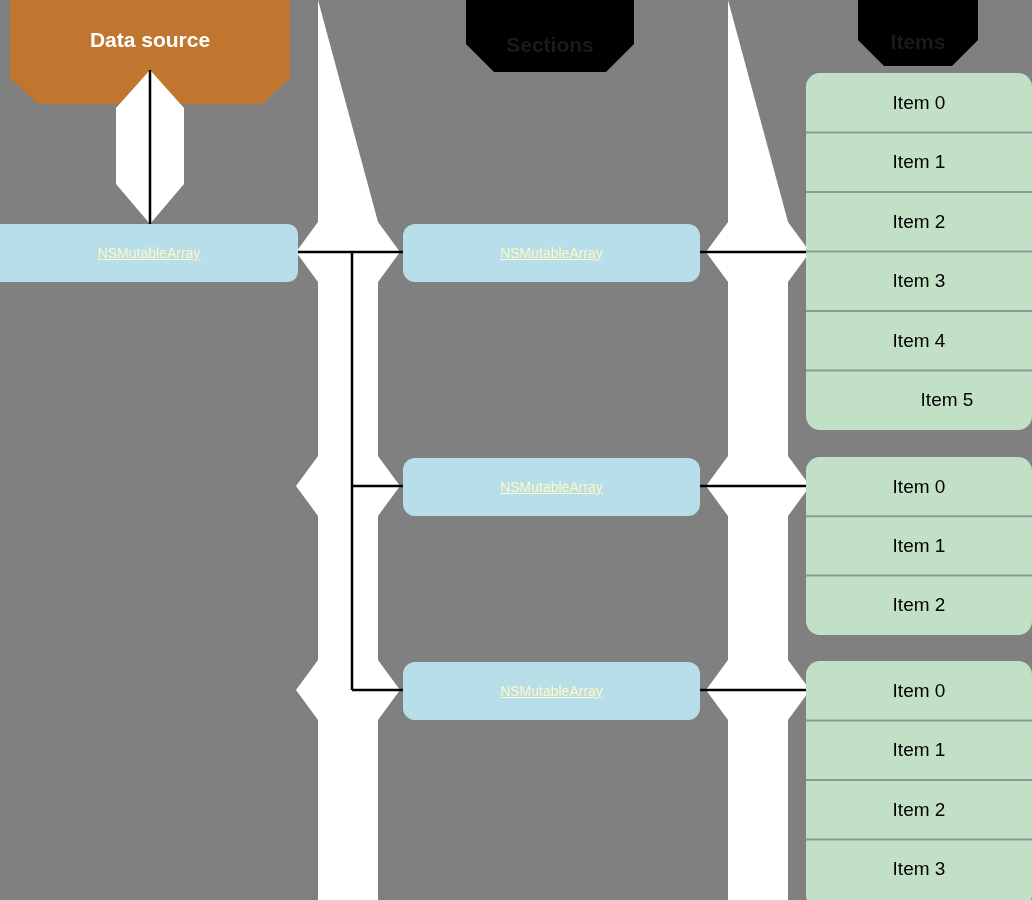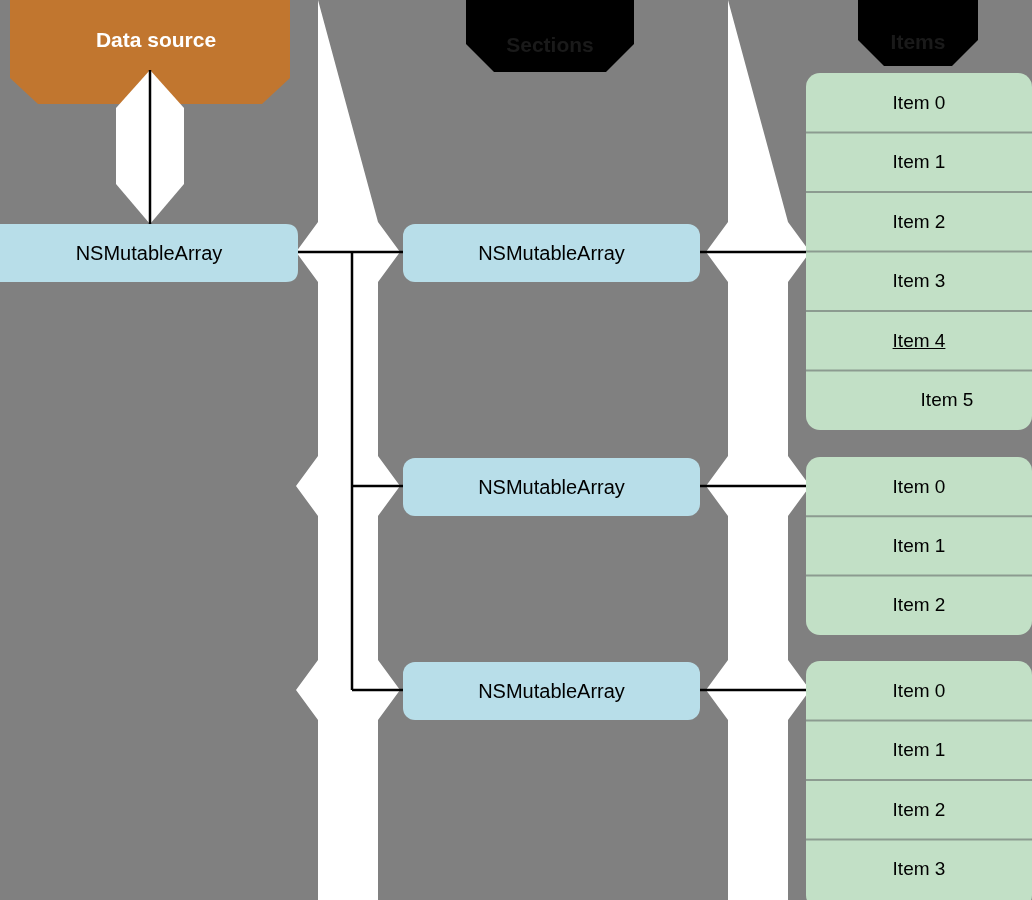--- a/index.html
+++ b/index.html
@@ -4,21 +4,21 @@
 <style>
   html,body{margin:0;padding:0;background:#808080;}
   body{width:1032px;height:900px;overflow:hidden;
        font-family:"Liberation Sans",sans-serif;}
   #stage{position:relative;width:1032px;height:900px;background:#808080;}
   svg.layer{position:absolute;left:0;top:0;width:1032px;height:900px;}
   .lbl{position:absolute;display:flex;align-items:center;justify-content:center;
        text-align:center;white-space:nowrap;}
   .hdr-label{font-size:21px;font-weight:bold;color:#ffffff;}
   .hdr-label-dark{font-size:21px;font-weight:bold;color:#1a1a1a;}
-  .arr-label{font-size:20px;color:#000000;}
+  .arr-label{font-size:14px;color:#fef9c3;text-decoration:underline;}
   .item-label{font-size:19px;color:#000000;}
 </style>
 </head>
 <body>
 
 <div id="stage">
 
   <svg class="layer" viewBox="0 0 1032 900">
 
     <path fill="#FFFFFF" d="M318,0 L318,222 L296,252 L318,282
@@ -82,37 +82,37 @@
 
     <rect x="806" y="661" width="226" height="248" rx="14" ry="14" fill="#C2E0C6"></rect>
     <g stroke="#8C9B90" stroke-width="2">
       <line x1="806" y1="720.5" x2="1032" y2="720.5"></line>
       <line x1="806" y1="780.0" x2="1032" y2="780.0"></line>
       <line x1="806" y1="839.5" x2="1032" y2="839.5"></line>
     </g>
 
   </svg>
 
-  <div class="lbl hdr-label" style="left:16px;top:22px;width:280px;height:36px;">Data source</div>
+  <div class="lbl hdr-label" style="left:10px;top:22px;width:280px;height:36px;">Data source</div>
 
   <div class="lbl hdr-label-dark" style="left:858px;top:26px;width:120px;height:32px;">Items</div>
 
   <div class="lbl hdr-label-dark" style="left:466px;top:28px;width:168px;height:34px;">Sections</div>
 
   <div class="lbl arr-label" style="left:0px;top:224px;width:298px;height:58px;">NSMutableArray</div>
 
   <div class="lbl arr-label" style="left:403px;top:224px;width:297px;height:58px;">NSMutableArray</div>
   <div class="lbl arr-label" style="left:403px;top:458px;width:297px;height:58px;">NSMutableArray</div>
   <div class="lbl arr-label" style="left:403px;top:662px;width:297px;height:58px;">NSMutableArray</div>
 
   <div class="lbl item-label" style="left:806px;top:73.0px;width:226px;height:59.5px;">Item 0</div>
   <div class="lbl item-label" style="left:806px;top:132.5px;width:226px;height:59.5px;">Item 1</div>
   <div class="lbl item-label" style="left:806px;top:192.0px;width:226px;height:59.5px;">Item 2</div>
   <div class="lbl item-label" style="left:806px;top:251.5px;width:226px;height:59.5px;">Item 3</div>
-  <div class="lbl item-label" style="left:806px;top:311.0px;width:226px;height:59.5px;text-decoration:underline;">Item 4</div>
+  <div class="lbl item-label" style="left:806px;top:311.0px;width:226px;height:59.5px;">Item 4</div>
   <div class="lbl item-label" style="left:806px;top:370.5px;width:226px;height:59.5px;margin-left:28px;">Item 5</div>
 
   <div class="lbl item-label" style="left:806px;top:457.0px;width:226px;height:59.3px;">Item 0</div>
   <div class="lbl item-label" style="left:806px;top:516.3px;width:226px;height:59.3px;">Item 1</div>
   <div class="lbl item-label" style="left:806px;top:575.6px;width:226px;height:59.3px;">Item 2</div>
 
   <div class="lbl item-label" style="left:806px;top:661.0px;width:226px;height:59.5px;">Item 0</div>
   <div class="lbl item-label" style="left:806px;top:720.5px;width:226px;height:59.5px;">Item 1</div>
   <div class="lbl item-label" style="left:806px;top:780.0px;width:226px;height:59.5px;">Item 2</div>
   <div class="lbl item-label" style="left:806px;top:839.5px;width:226px;height:59.5px;">Item 3</div>

